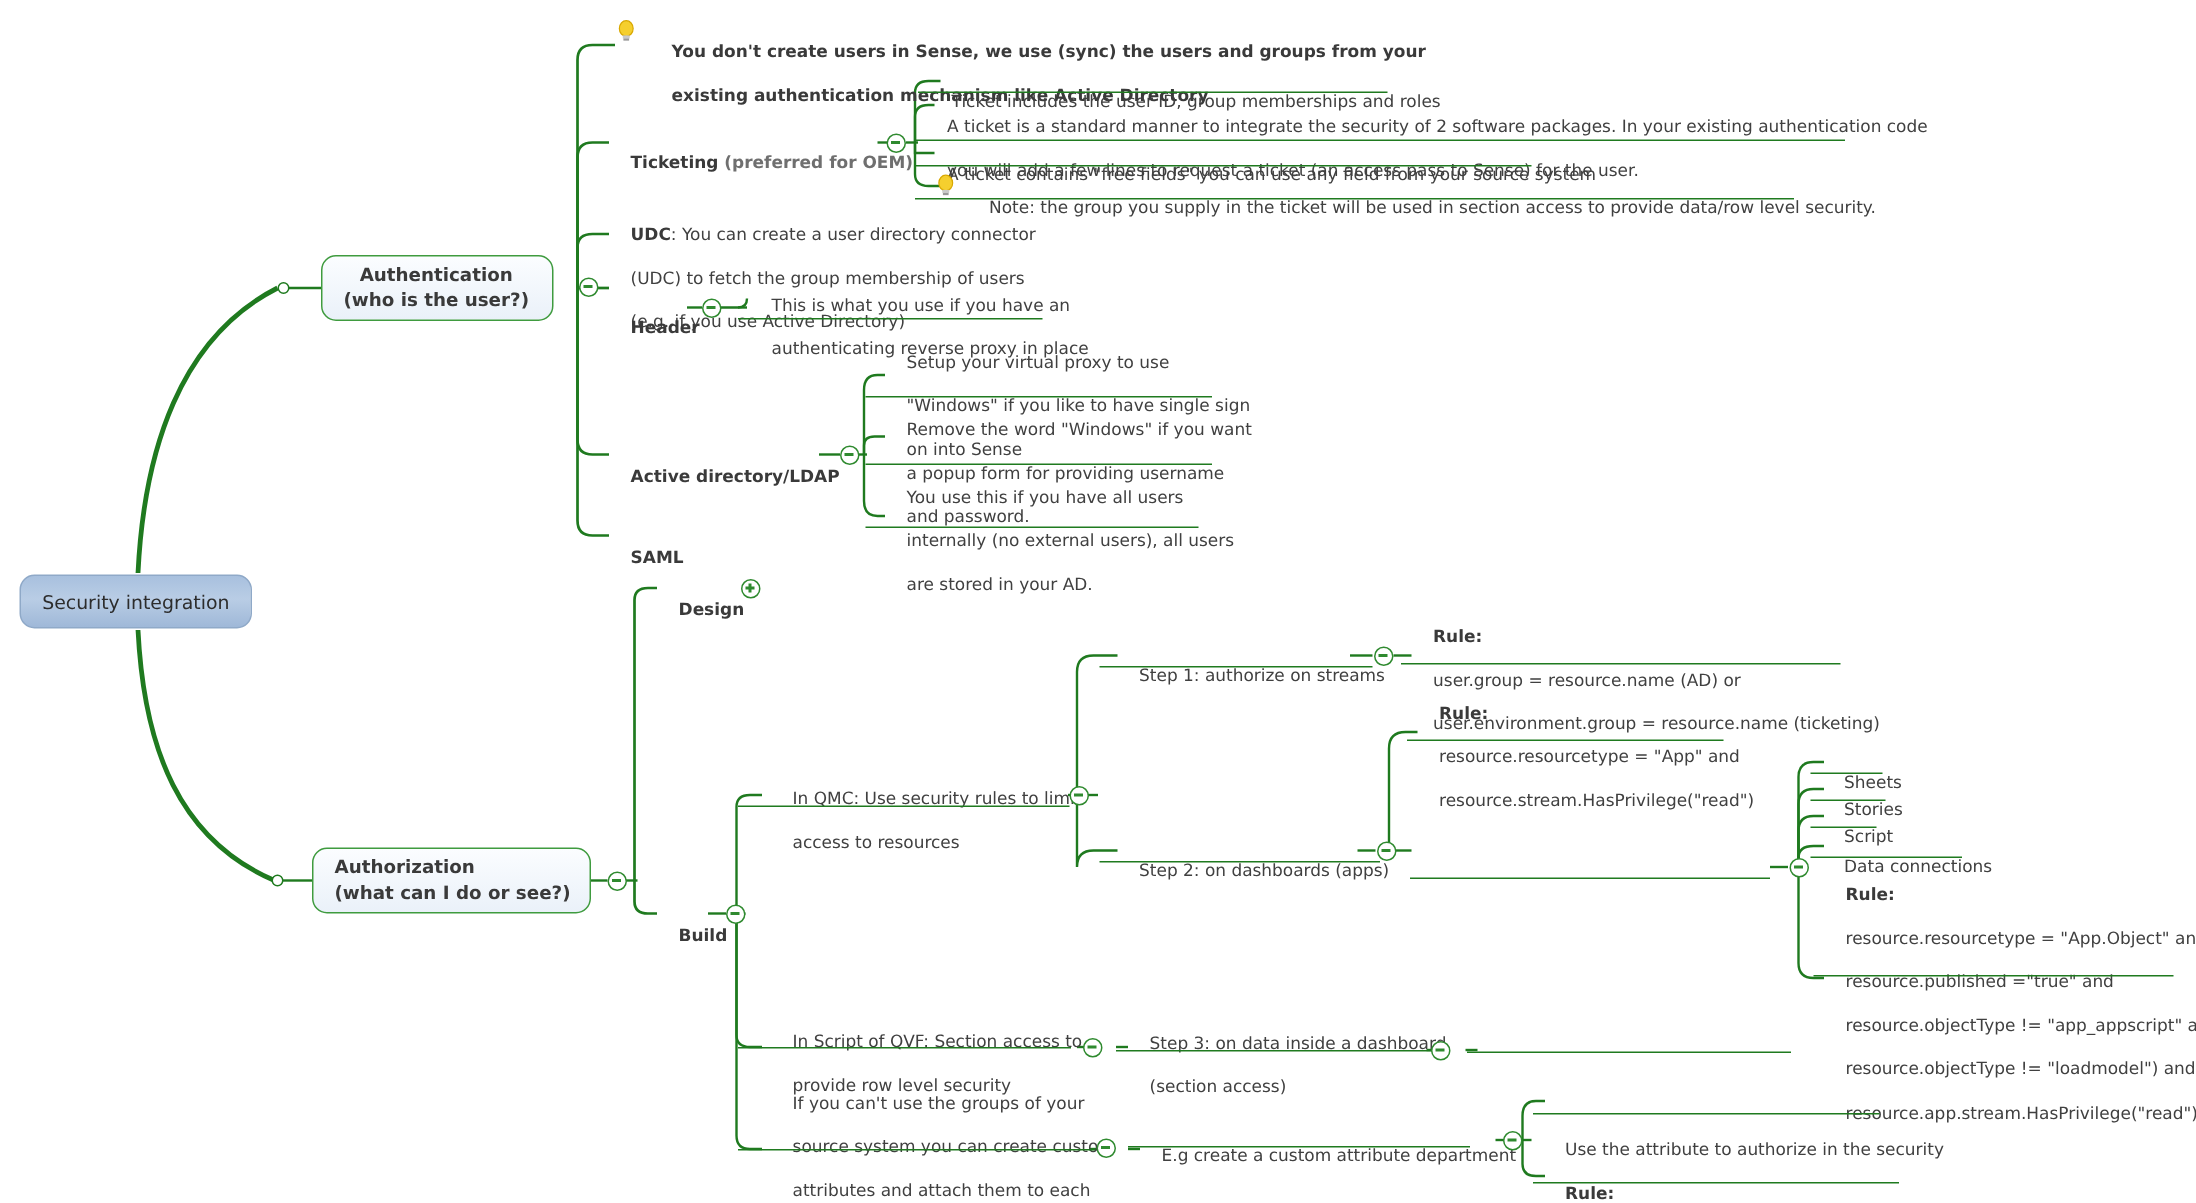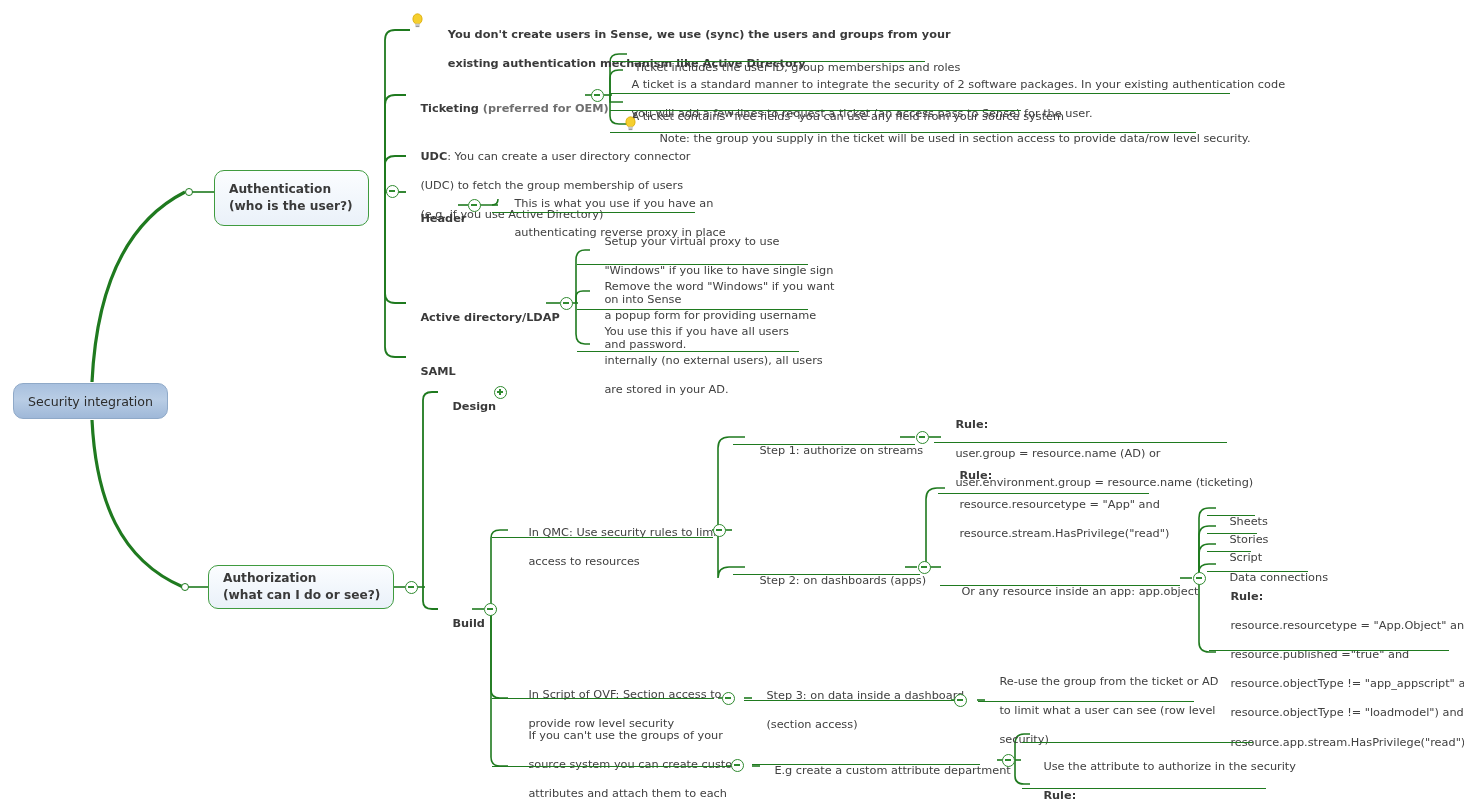--- a/index.html
+++ b/index.html
@@ -185,21 +185,21 @@
       <path d="M1015 760 L 1015 776 Q 1015 784 1024 784 L 1030 784"></path>
     </g>
   </svg>
 
   <div class="boxnode root-box" style="left:13px; top:383px; width:155px; height:36px;">
     <span>Security integration</span>
   </div>
   <div class="dot" style="left:185px; top:188px;"></div>
   <div class="dot" style="left:181px; top:583px;"></div>
 
-  <div class="boxnode branch-box" style="left:214px; top:170px; width:155px; height:56px;">
+  <div class="boxnode branch-box" style="left:214px; top:170px; width:155px; height:44px;text-align:center;">
     <span>Authentication
 (who is the user?)</span>
   </div>
   <div class="toggle" style="left:386px; top:185px;"></div>
 
   <svg class="bulb" style="left:411px; top:13px;" viewBox="0 0 13 15">
     <ellipse cx="6.5" cy="6" rx="4.6" ry="5.2" fill="#f5cf2e" stroke="#d9a800" stroke-width="0.8"></ellipse>
     <rect x="4.2" y="10.6" width="4.6" height="2" fill="#c9c9c9"></rect>
     <rect x="4.6" y="12.6" width="3.8" height="1.5" fill="#9a9a9a"></rect>
   </svg>
@@ -327,23 +327,20 @@
   <div class="ul" style="left:733px; top:574px; width:187px;"></div>
   <div class="toggle" style="left:918px; top:561px;"></div>
 
   <div class="node" style="left:945px; top:454px;">
     <span class="b">Rule:</span><br>
     <span>resource.resourcetype = "App" and</span><br>
     <span>resource.stream.HasPrivilege("read")</span>
   </div>
   <div class="ul" style="left:938px; top:493px; width:211px;"></div>
 
-  <div class="node" style="left:947px; top:570px;">
-    <span>Or any resource inside an app: app.object</span>
-  </div>
   <div class="ul" style="left:940px; top:585px; width:240px;"></div>
   <div class="toggle" style="left:1193px; top:572px;"></div>
 
   <div class="node" style="left:1215px; top:500px;">
     <span>Sheets</span>
   </div>
   <div class="ul" style="left:1207px; top:515px; width:48px;"></div>
 
   <div class="node" style="left:1215px; top:518px;">
     <span>Stories</span>
@@ -377,25 +374,20 @@
   <div class="ul" style="left:492px; top:698px; width:222px;"></div>
   <div class="toggle" style="left:722px; top:692px;"></div>
 
   <div class="node" style="left:752px; top:674px;">
     <span>Step 3: on data inside a dashboard</span><br>
     <span>(section access)</span>
   </div>
   <div class="ul" style="left:744px; top:700px; width:214px;"></div>
   <div class="toggle" style="left:954px; top:694px;"></div>
 
-  <div class="node" style="left:985px; top:660px;">
-    <span>Re-use the group from the ticket or AD</span><br>
-    <span>to limit what a user can see (row level</span><br>
-    <span>security)</span>
-  </div>
   <div class="ul" style="left:978px; top:701px; width:216px;"></div>
 
   <div class="node" style="left:514px; top:714px;">
     <span>If you can't use the groups of your</span><br>
     <span>source system you can create custom</span><br>
     <span>attributes and attach them to each</span><br>
     
   </div>
   <div class="ul" style="left:492px; top:766px; width:238px;"></div>
   <div class="toggle" style="left:731px; top:759px;"></div>

